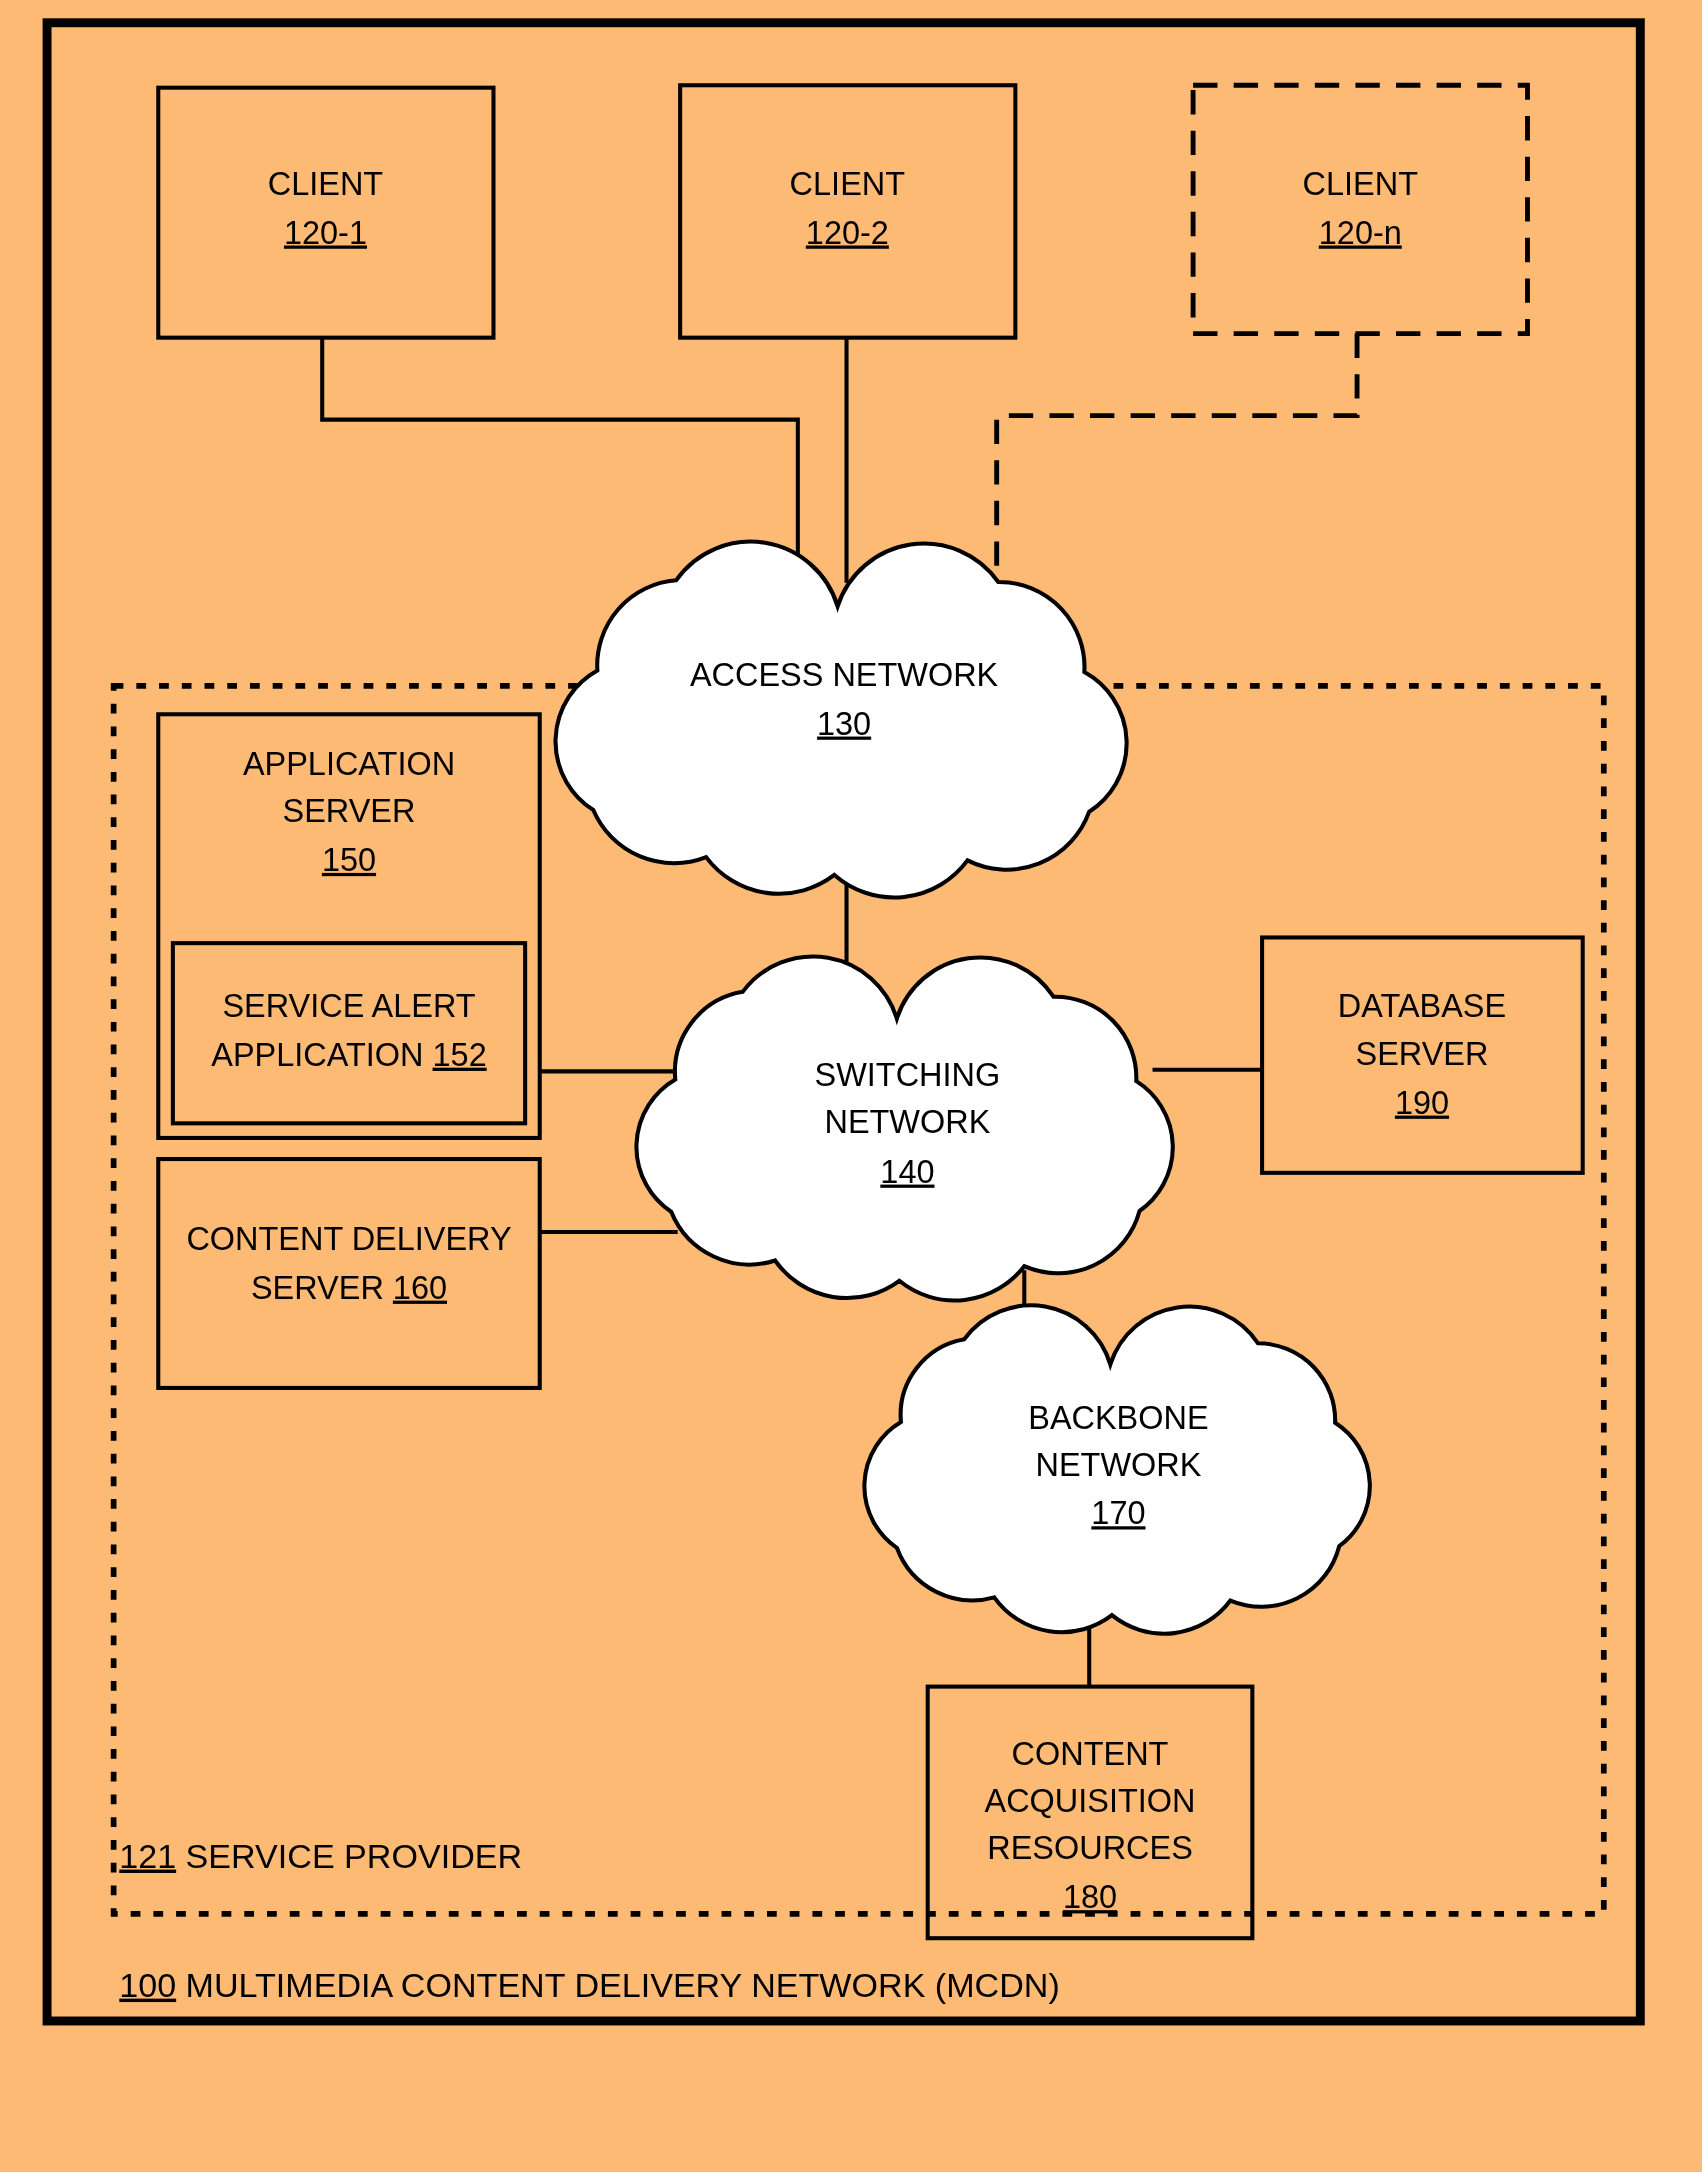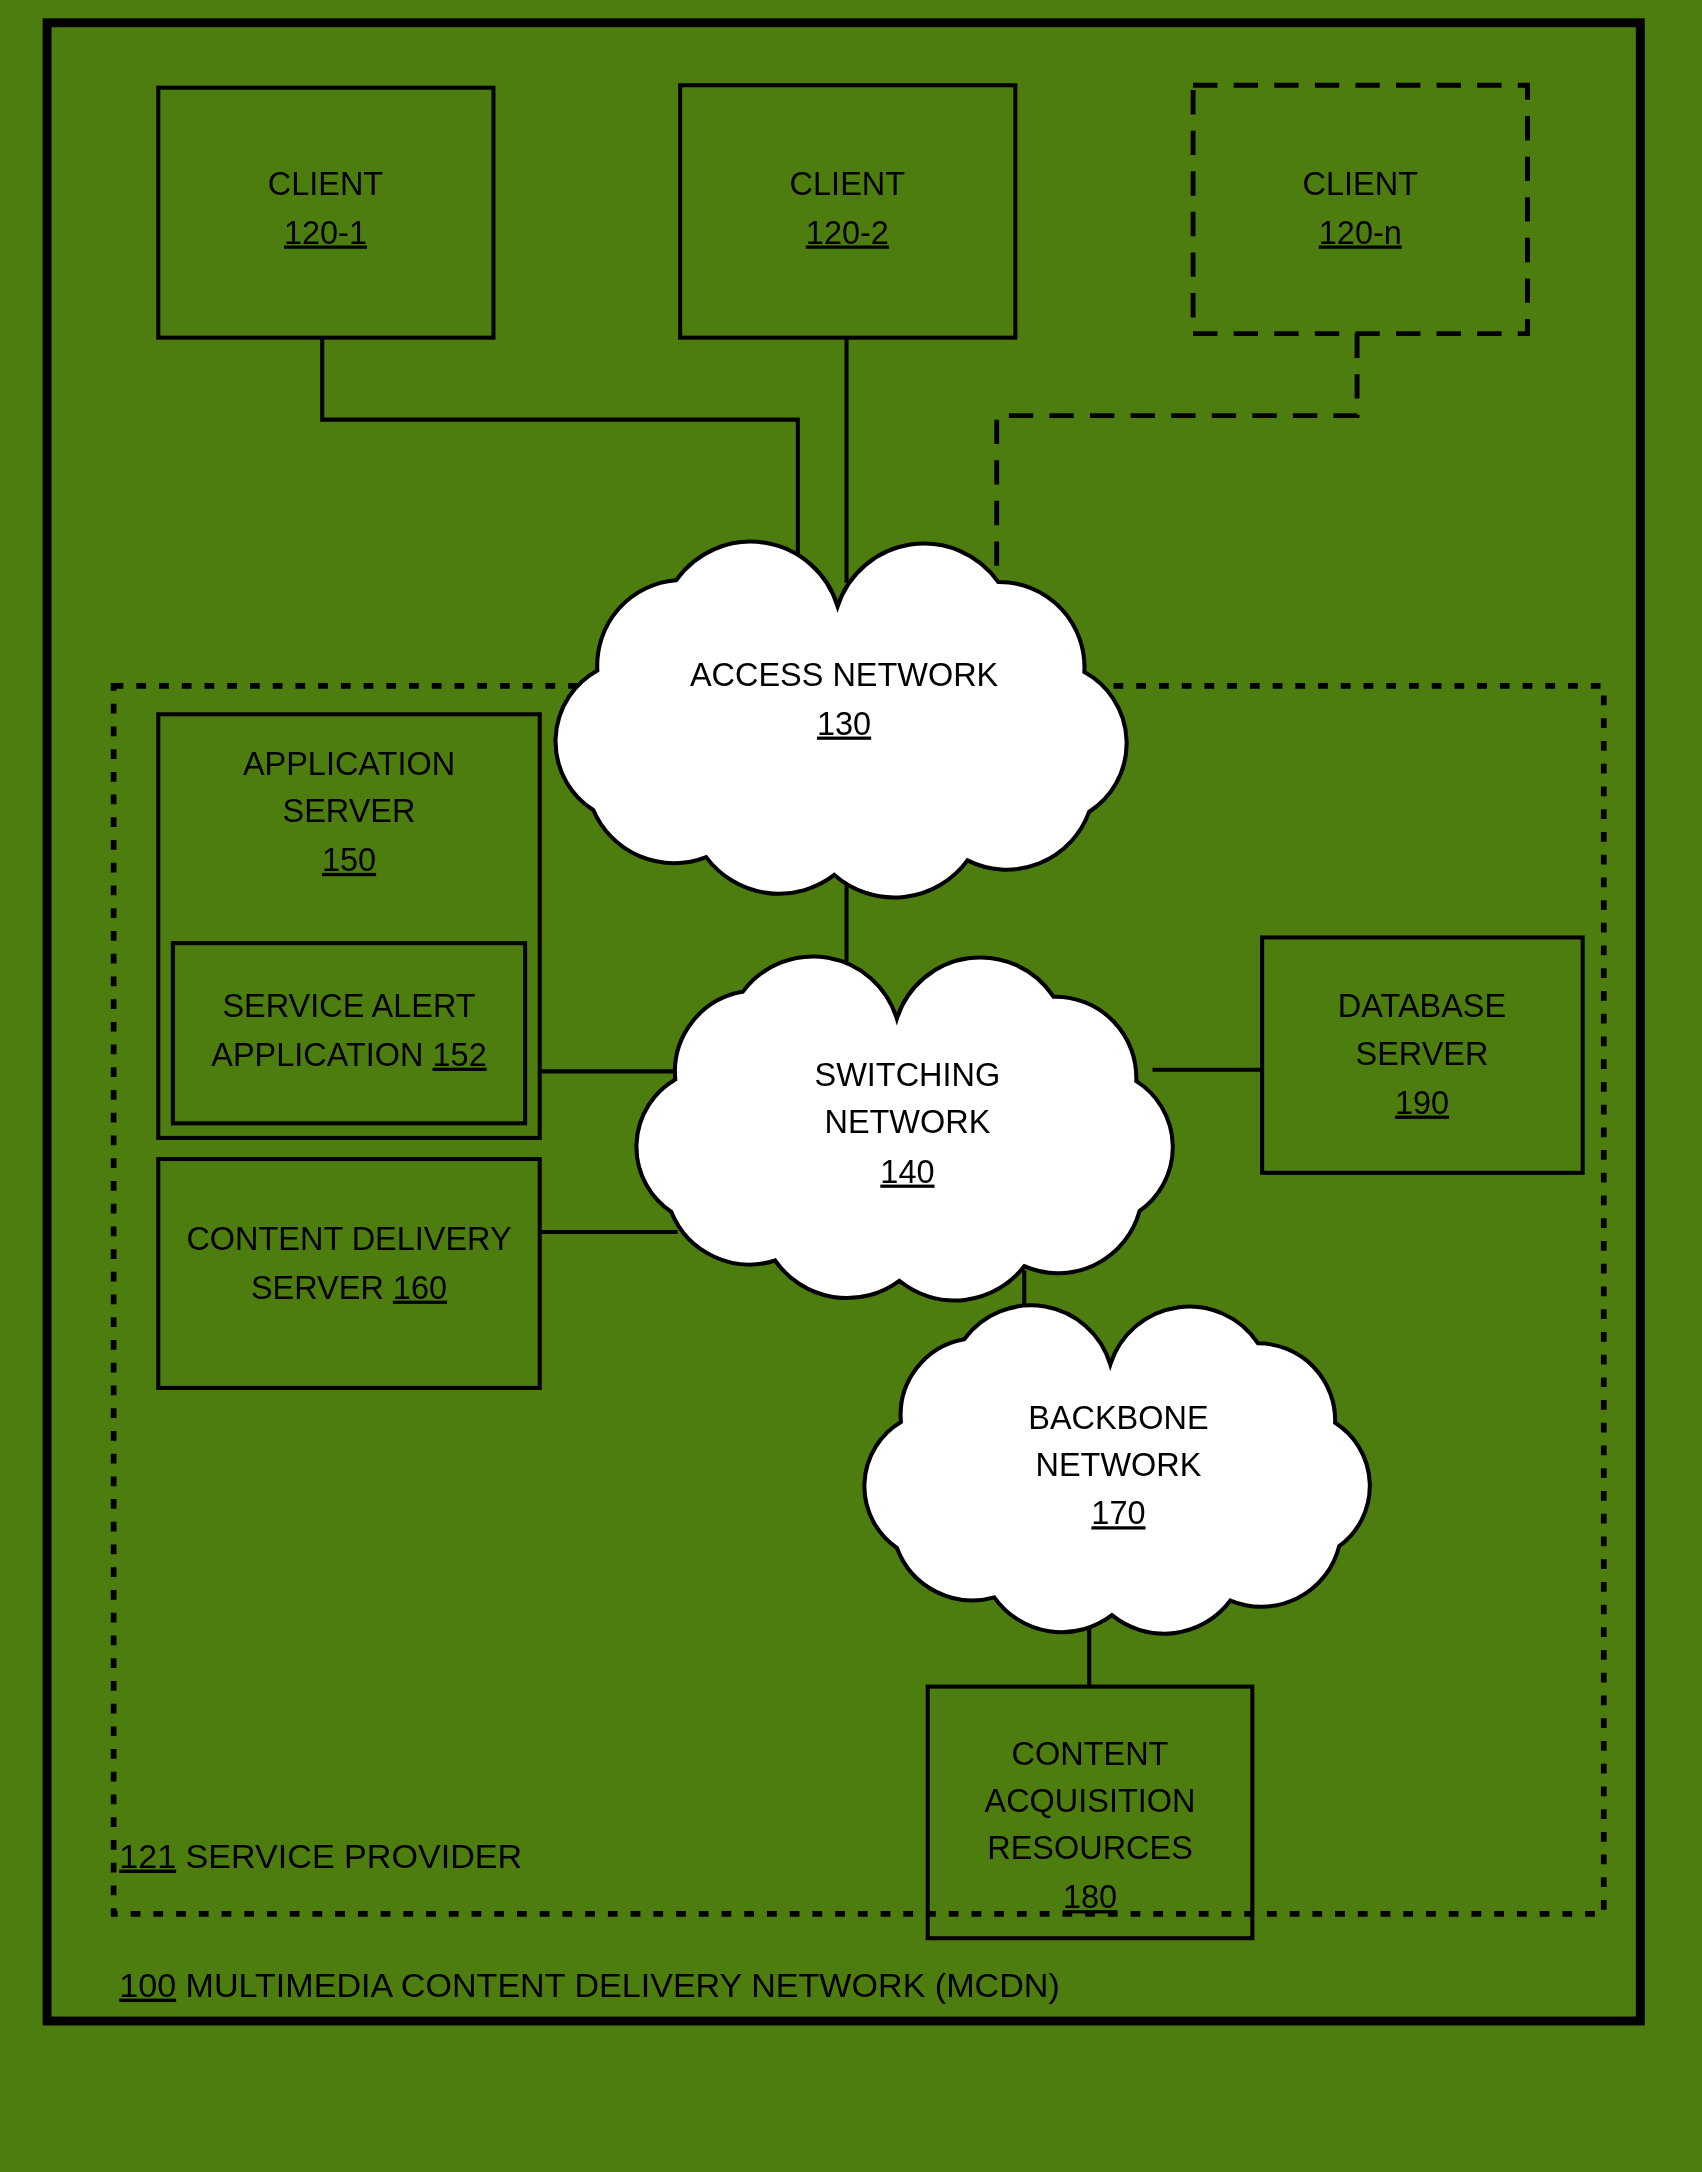--- a/index.html
+++ b/index.html
@@ -10,21 +10,21 @@
   body {
     width: 1702px;
     height: 2172px;
     font-family: "Liberation Sans", sans-serif;
     overflow: hidden;
   }
   #figure-root {
     position: relative;
     width: 1702px;
     height: 2172px;
-    background: #4d7c0f;
+    background: #fdba74;
   }
   svg#diagram {
     display: block;
     width: 1702px;
     height: 2172px;
   }
   text {
     font-family: "Liberation Sans", sans-serif;
     fill: #000000;
     stroke: none;

